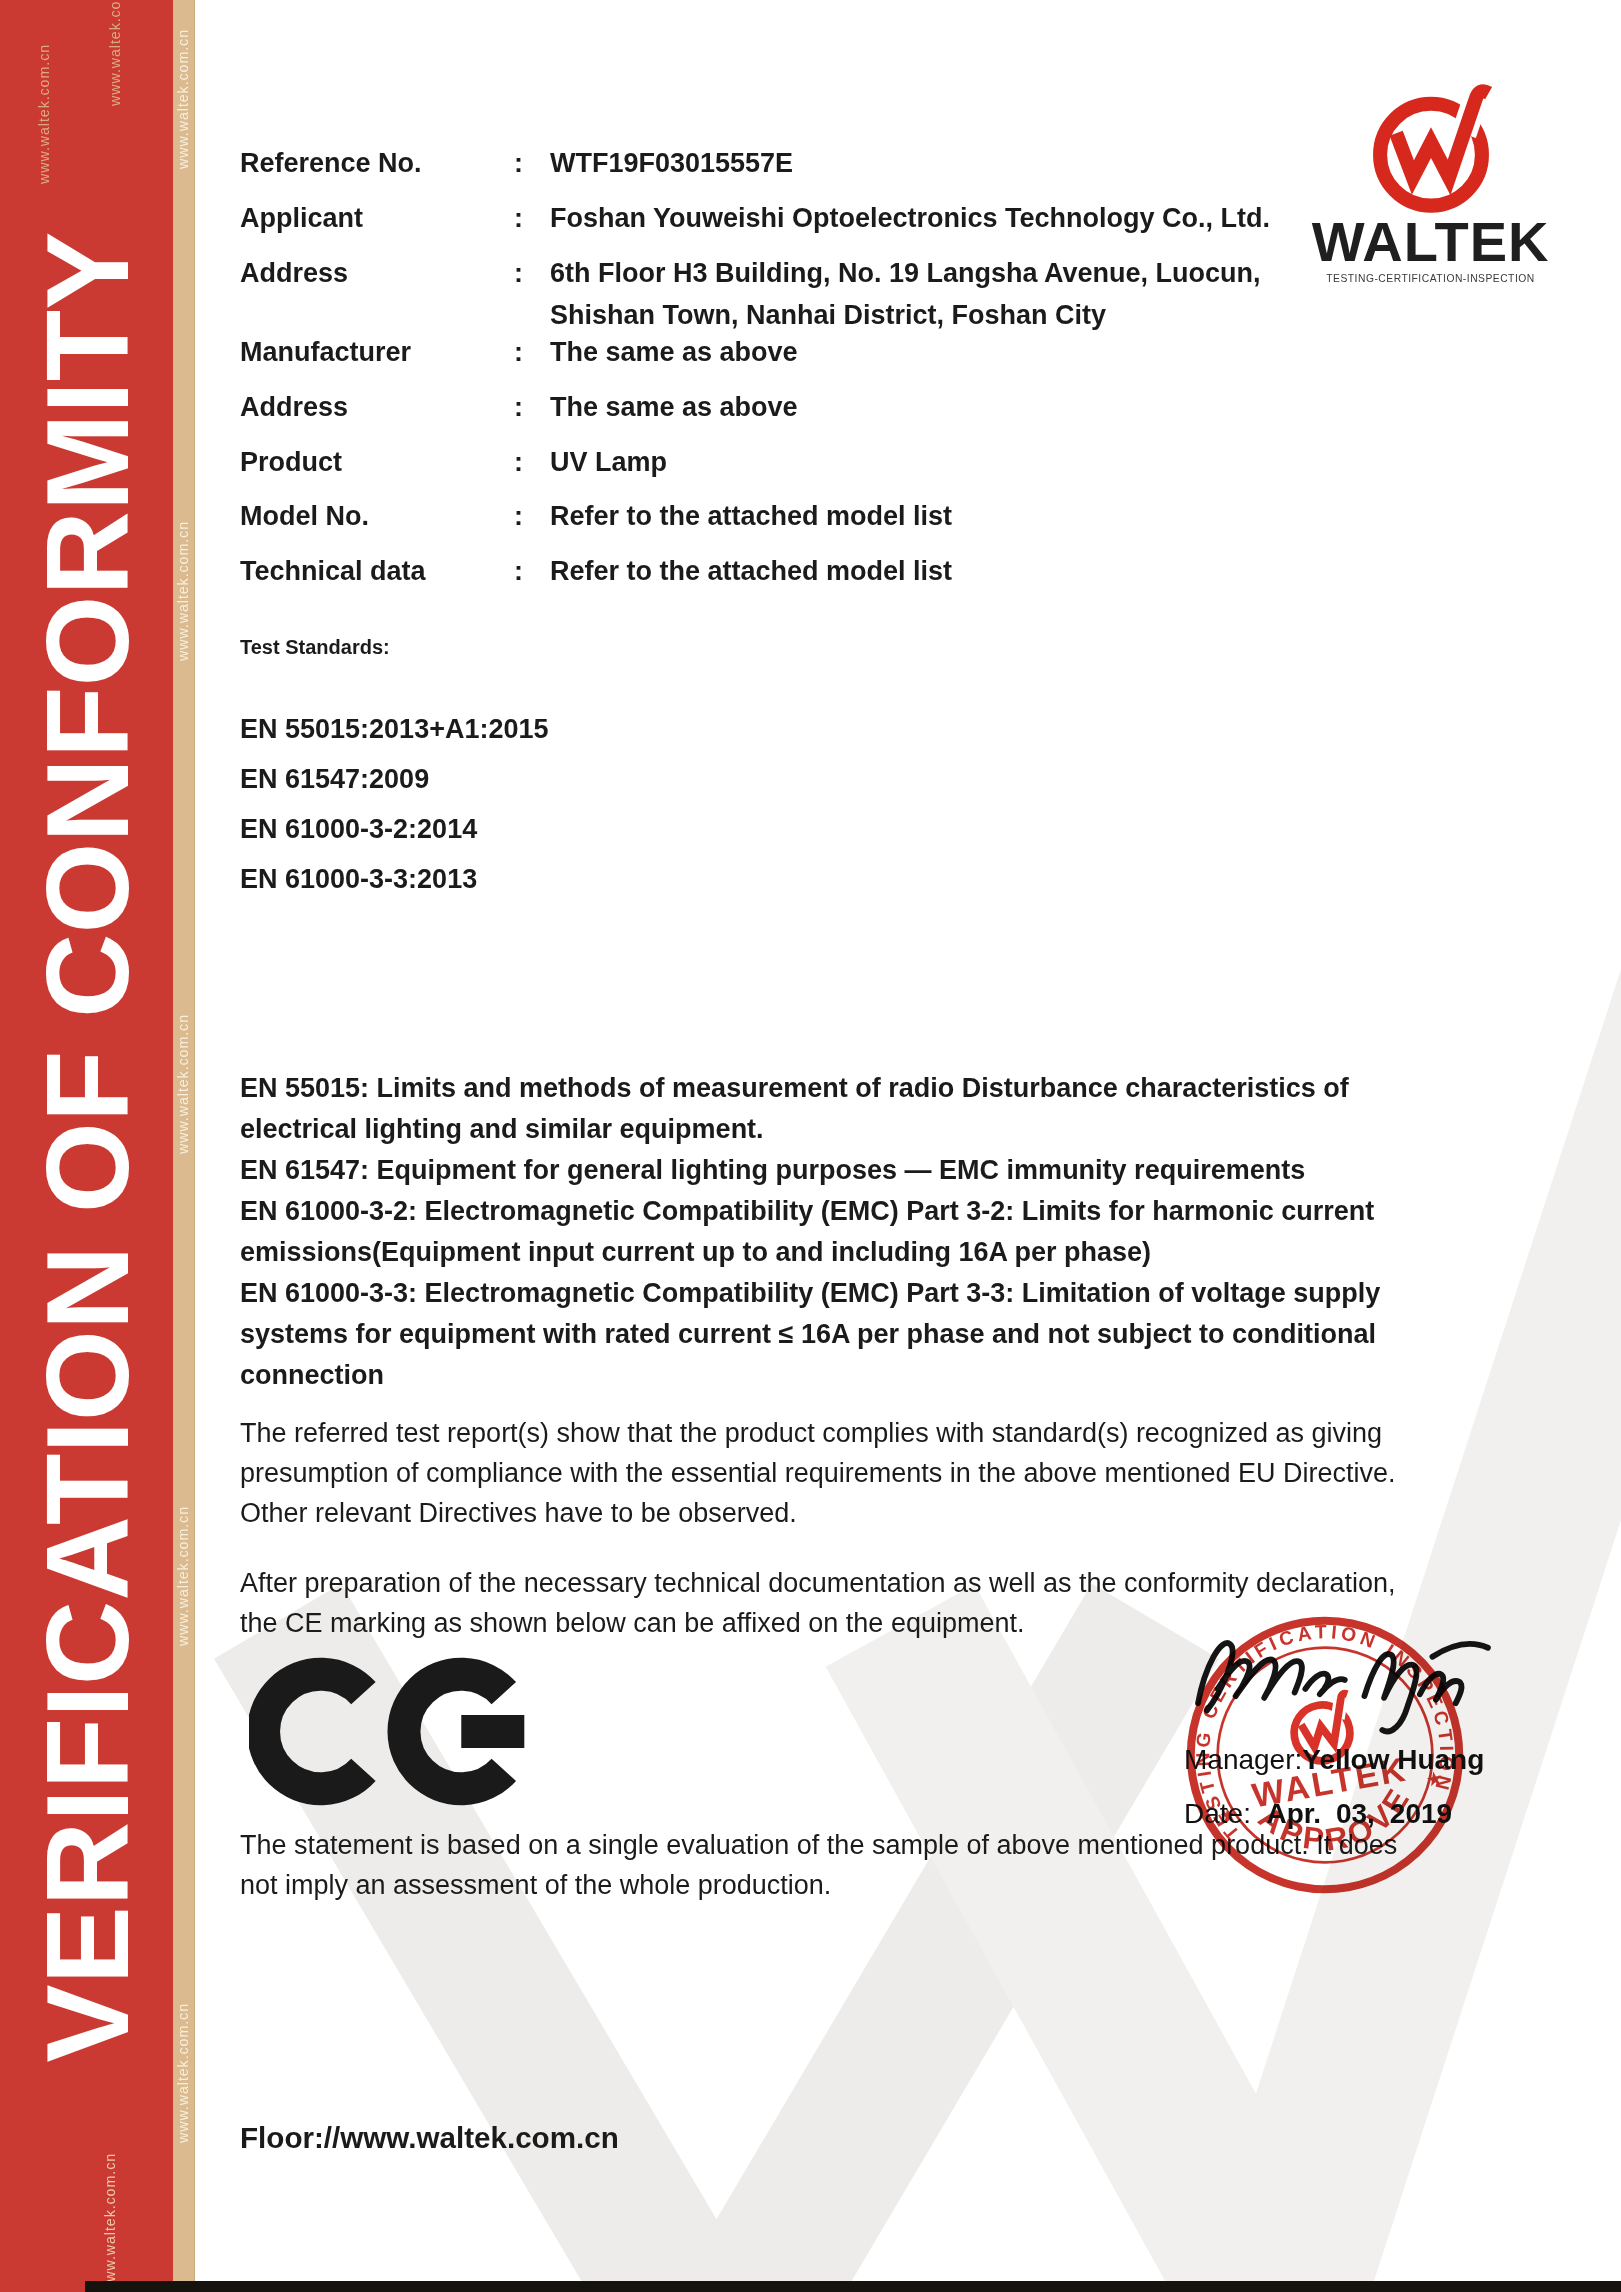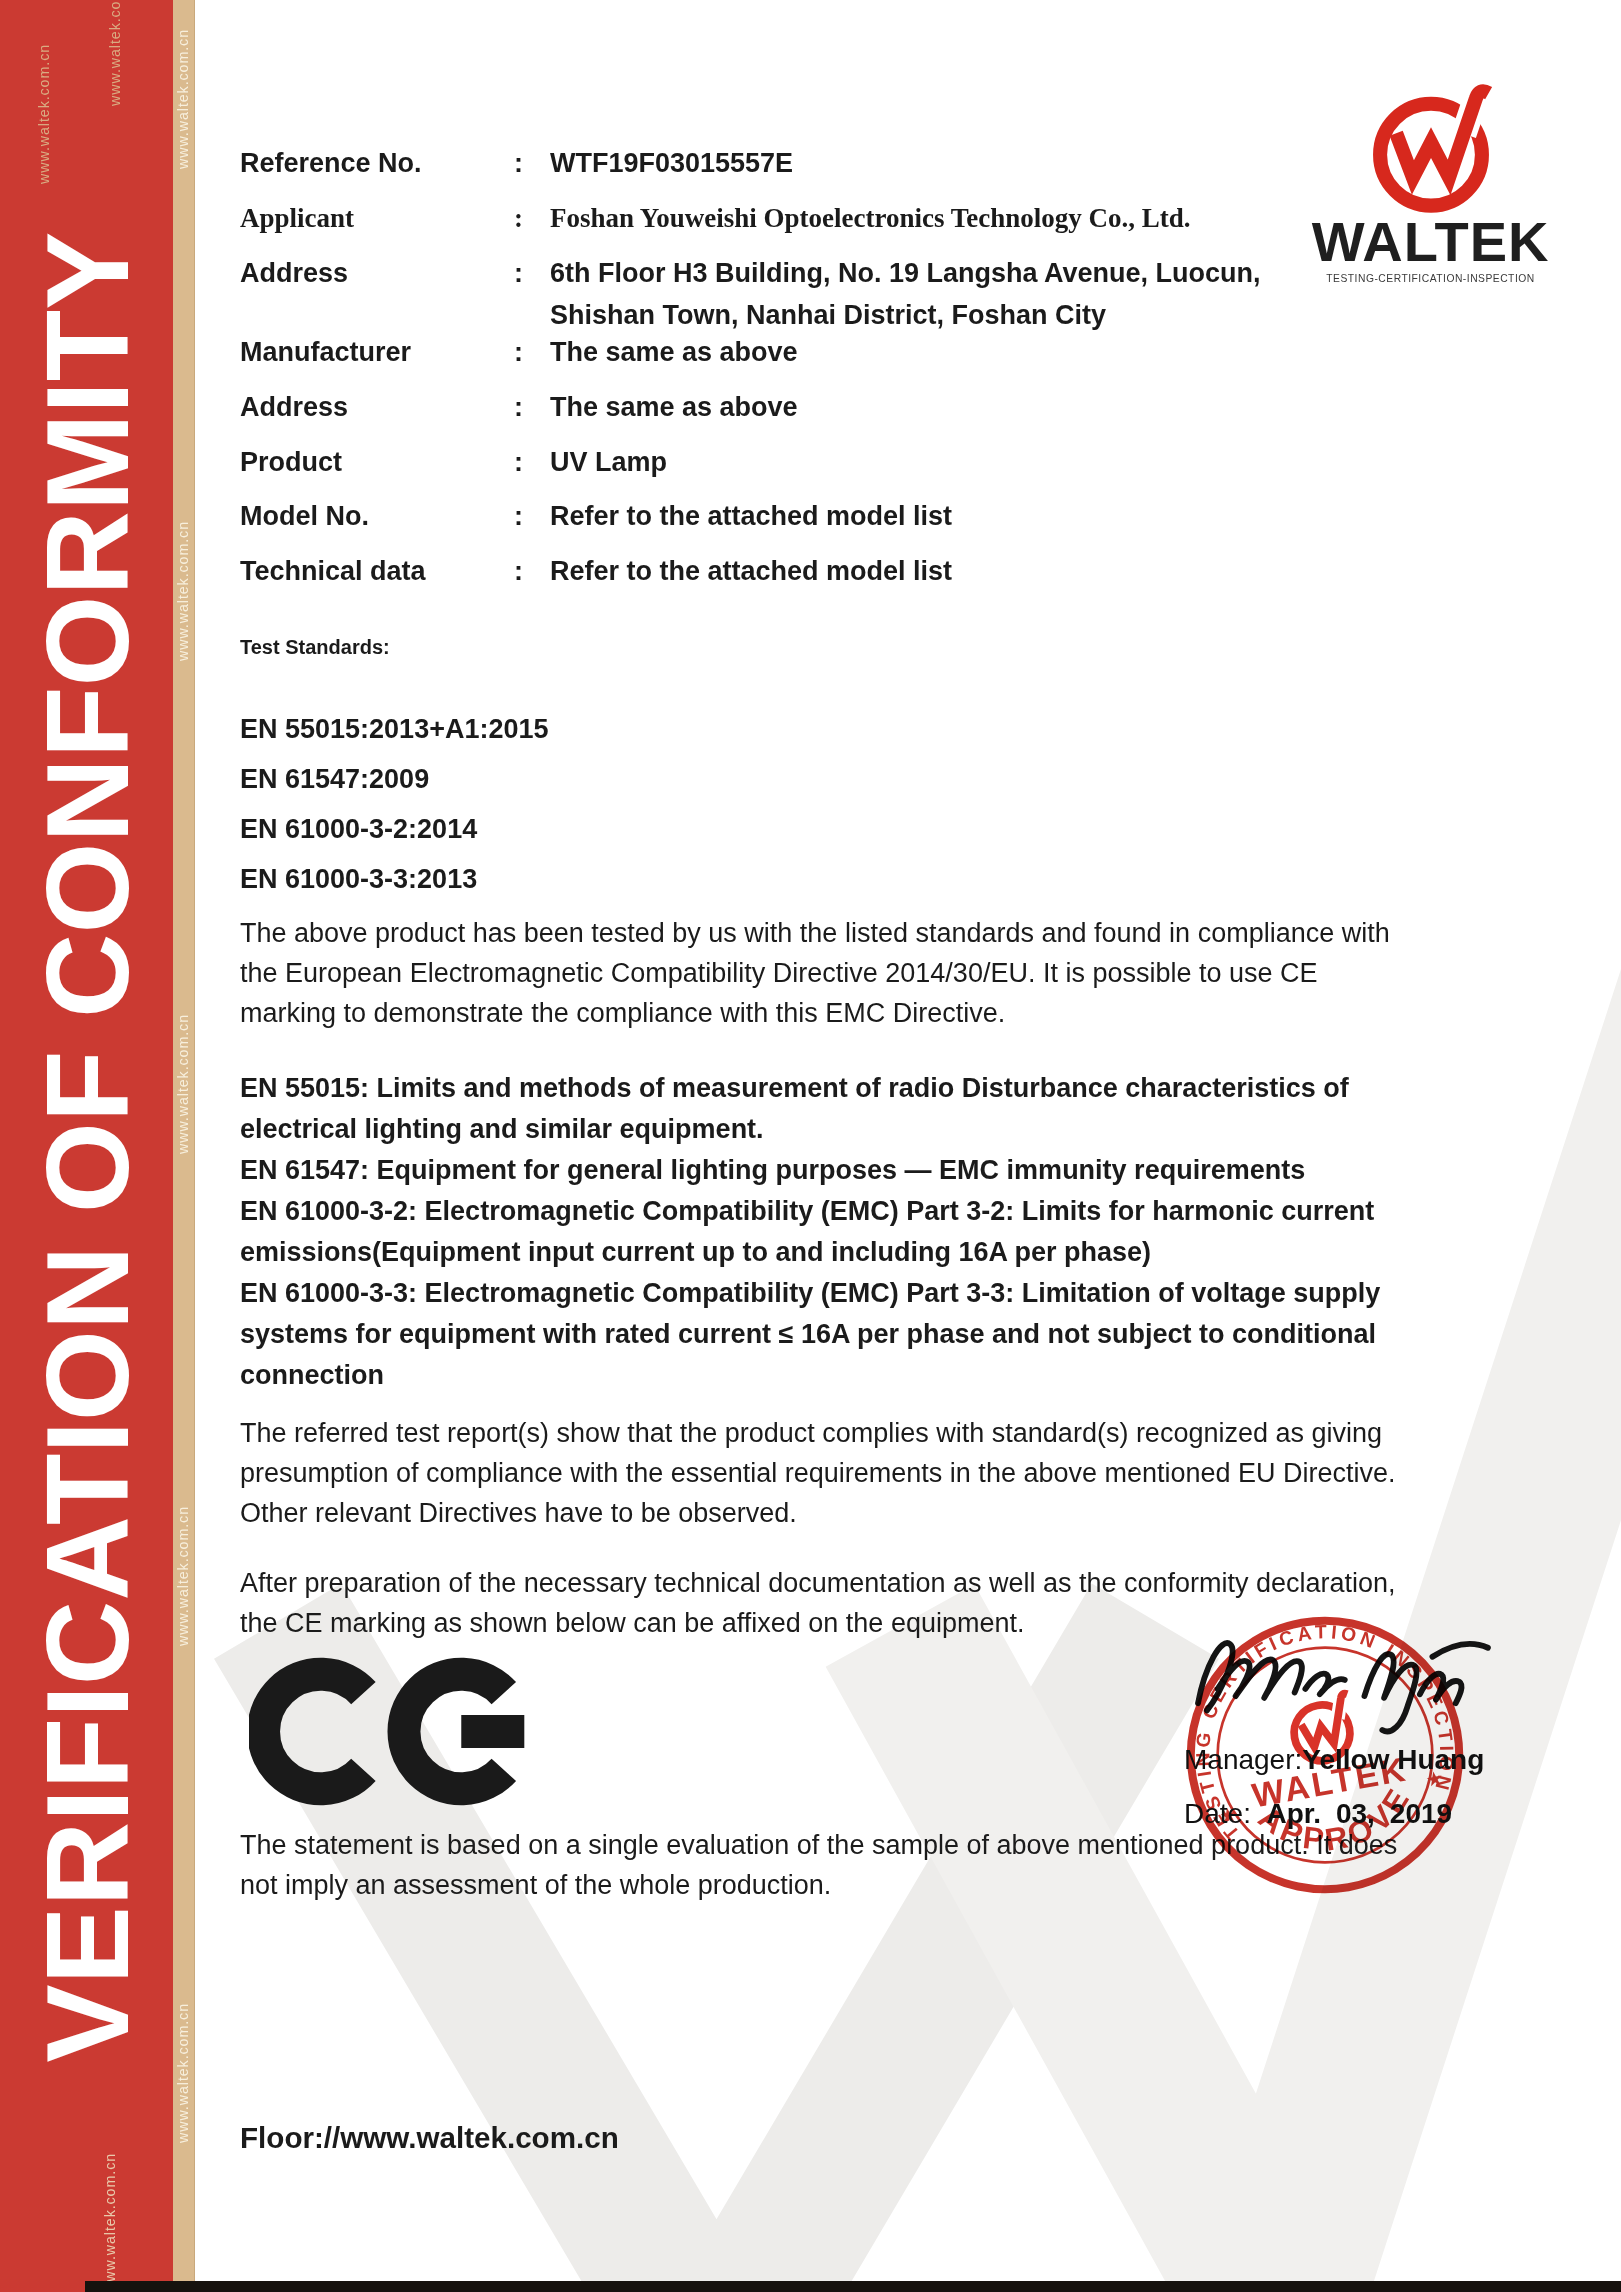--- a/index.html
+++ b/index.html
@@ -86,21 +86,21 @@
     </svg>
     <div class="logo-name">WALTEK</div>
     <div class="logo-tag">TESTING-CERTIFICATION-INSPECTION</div>
   </div>
 
   <div class="row z3" style="top:142px;">
     <span class="lbl">Reference No.</span>
       <span class="cln">:</span>
       <span class="val">WTF19F03015557E</span>
   </div>
-  <div class="row z3" style="top:197px;font-family:Liberation Serif, serif;">
+  <div class="row z3" style="top:197px;">
     <span class="lbl">Applicant</span>
       <span class="cln">:</span>
       <span class="val">Foshan Youweishi Optoelectronics Technology Co., Ltd.</span>
   </div>
   <div class="row z3" style="top:252px;">
     <span class="lbl">Address</span>
       <span class="cln">:</span>
       <span class="val">6th Floor H3 Building, No. 19 Langsha Avenue, Luocun,
 Shishan Town, Nanhai District, Foshan City</span>
   </div>
@@ -129,23 +129,20 @@
       <span class="cln">:</span>
       <span class="val">Refer to the attached model list</span>
   </div>
 
   <div class="heading z3" style="top:636px;">Test Standards:</div>
   <div class="std z3" style="top:714px;">EN 55015:2013+A1:2015</div>
   <div class="std z3" style="top:764px;">EN 61547:2009</div>
   <div class="std z3" style="top:814px;">EN 61000-3-2:2014</div>
   <div class="std z3" style="top:864px;">EN 61000-3-3:2013</div>
 
-  <div class="para z3" style="top:913px;">The above product has been tested by us with the listed standards and found in compliance with
-the European Electromagnetic Compatibility Directive 2014/30/EU. It is possible to use CE
-marking to demonstrate the compliance with this EMC Directive.</div>
   <div class="para b z3" style="top:1068px;">EN 55015: Limits and methods of measurement of radio Disturbance characteristics of
 electrical lighting and similar equipment.
 EN 61547: Equipment for general lighting purposes — EMC immunity requirements
 EN 61000-3-2: Electromagnetic Compatibility (EMC) Part 3-2: Limits for harmonic current
 emissions(Equipment input current up to and including 16A per phase)
 EN 61000-3-3: Electromagnetic Compatibility (EMC) Part 3-3: Limitation of voltage supply
 systems for equipment with rated current ≤ 16A per phase and not subject to conditional
 connection</div>
   <div class="para z3" style="top:1413px;">The referred test report(s) show that the product complies with standard(s) recognized as giving
 presumption of compliance with the essential requirements in the above mentioned EU Directive.

